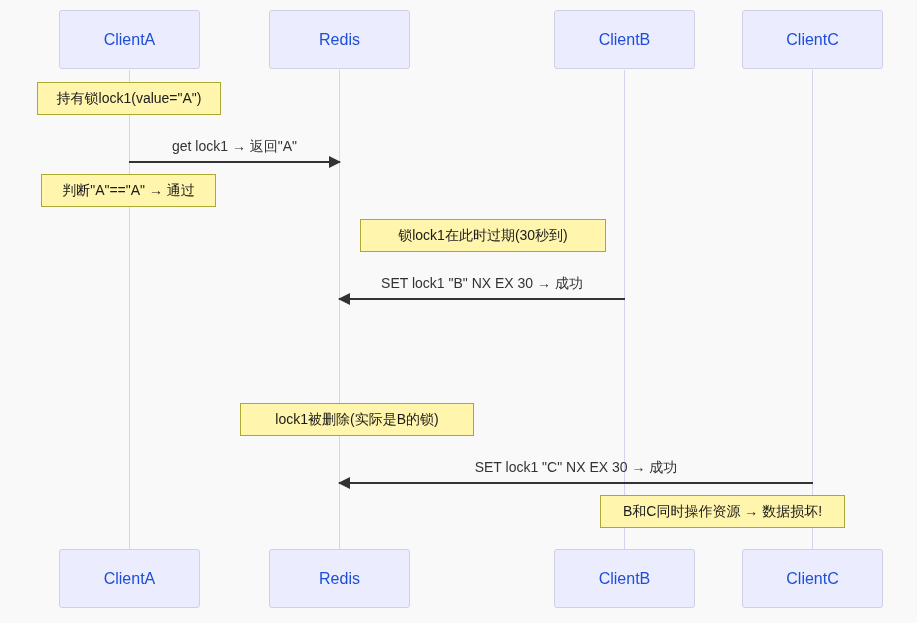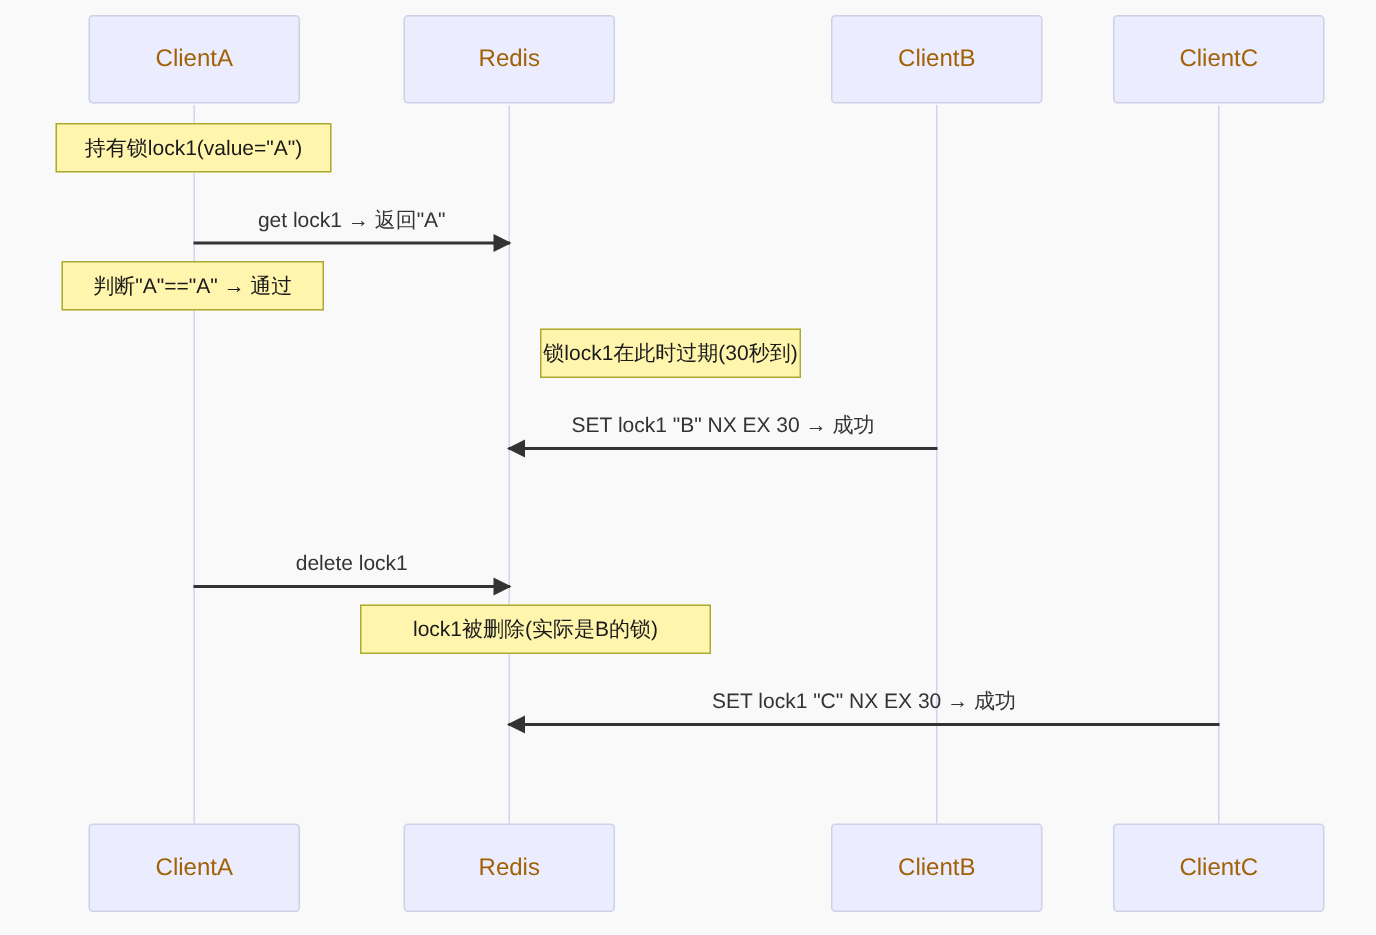--- a/index.html
+++ b/index.html
@@ -26,21 +26,21 @@
   .actor {
     position: absolute;
     height: 59px;
     background: #ececff;
     border: 1px solid #cfcfe8;
     border-radius: 3px;
     display: flex;
     align-items: center;
     justify-content: center;
     font-size: 16px;
-    color: #a16207;
+    color: #1d4ed8;
     box-sizing: border-box;
     z-index: 3;
   }
   .note {
     position: absolute;
     height: 33px;
     background: #fff5ad;
     border: 1px solid #aaaa33;
     box-sizing: border-box;
     display: flex;
@@ -129,32 +129,27 @@
     </div>
   </div>
 
   <div class="message" style="left:339px;top:273px;width:286px">
     <div class="msg-label">SET lock1 "B" NX EX 30 → 成功</div>
     <div class="msg-line">
       <i class="arrowhead left"></i>
     </div>
   </div>
 
-  <div class="message" style="left:129px;top:365px;width:211px">
-    <div class="msg-label">delete lock1</div>
-    <div class="msg-line">
-      <i class="arrowhead right"></i>
-    </div>
-  </div>
 
   <div class="message" style="left:339px;top:457px;width:474px">
     <div class="msg-label">SET lock1 "C" NX EX 30 → 成功</div>
     <div class="msg-line">
       <i class="arrowhead left"></i>
     </div>
   </div>
 
   <div class="note" style="left:37px;top:82px;width:184px">持有锁lock1(value="A")</div>
   <div class="note" style="left:41px;top:174px;width:175px">判断"A"=="A" → 通过</div>
-  <div class="note" style="left:360px;top:219px;width:174px">锁lock1在此时过期(30秒到)</div>
+  <div class="note" style="left:360px;top:219px;width:246px">锁lock1在此时过期(30秒到)</div>
   <div class="note" style="left:240px;top:403px;width:234px">lock1被删除(实际是B的锁)</div>
+  <div class="note" style="left:600px;top:495px;width:245px">B和C同时操作资源 → 数据损坏!</div>
 
 </div>
 
 </body></html>

